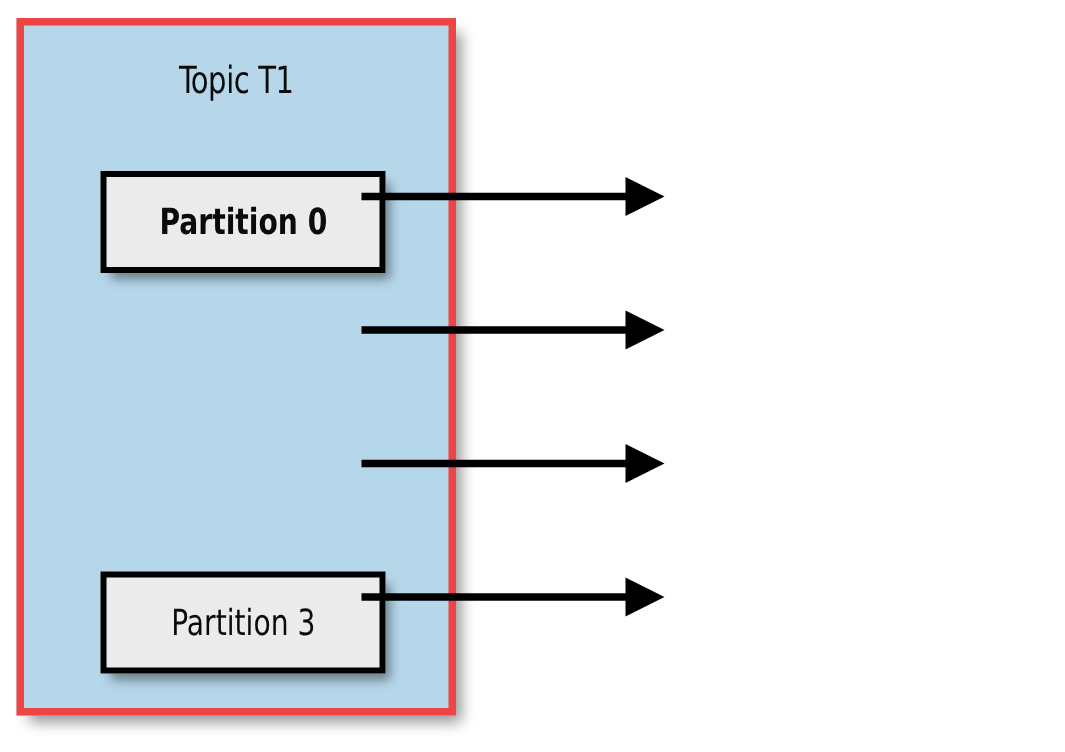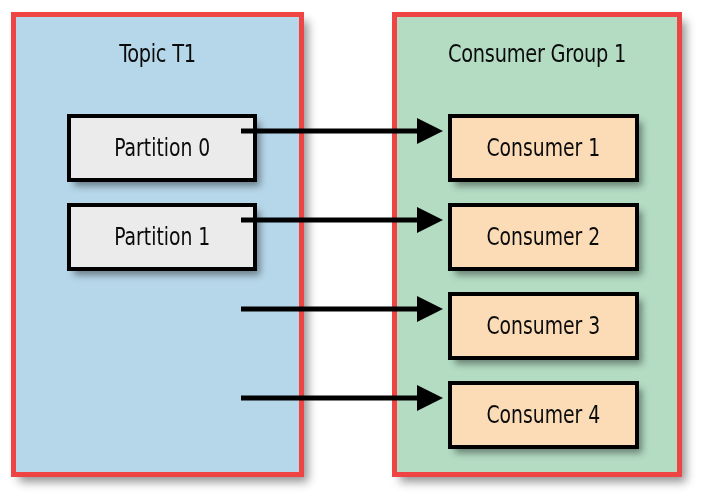--- a/index.html
+++ b/index.html
@@ -101,44 +101,28 @@
   }
 </style>
 </head>
 <body style="background: rgb(255, 255, 255);">
 
 <div id="diagram">
 
   <div class="panel topic" id="panel-topic" style="background: rgb(182, 215, 234);">
     <div class="panel-title">Topic T1</div>
 
-    <div class="node partition" id="node-t0" style="top: 97px; background: rgb(235, 235, 235);">
+    <div class="node partition" id="node-t0" style="top: 97px; background: rgb(235, 235, 235); font-weight: bold;">
       <span class="node-label">Partition 0</span>
     </div>
-    <div class="node partition" id="node-t1" style="top: 186px; background: rgb(235, 235, 235);">
-      <span class="node-label">Partition 1</span>
+    <div class="node partition" id="node-t3" style="top: 364px; background: rgb(235, 235, 235);">
+      <span class="node-label">Partition 3</span>
     </div>
   </div>
 
-  <div class="panel group" id="panel-group" style="background: rgb(179, 220, 195);">
-    <div class="panel-title">Consumer Group 1</div>
-
-    <div class="node consumer" id="node-c0" style="top: 97px; background: rgb(251, 220, 182);">
-      <span class="node-label">Consumer 1</span>
-    </div>
-    <div class="node consumer" id="node-c1" style="top: 186px; background: rgb(251, 220, 182);">
-      <span class="node-label">Consumer 2</span>
-    </div>
-    <div class="node consumer" id="node-c2" style="top: 275px; background: rgb(251, 220, 182);">
-      <span class="node-label">Consumer 3</span>
-    </div>
-    <div class="node consumer" id="node-c3" style="top: 364px; background: rgb(251, 220, 182);">
-      <span class="node-label">Consumer 4</span>
-    </div>
-  </div>
 
   <svg id="arrows" viewBox="0 0 710 501">
     <g id="arrow-group" fill="#000000" stroke="#000000">
         <line x1="241" y1="131" x2="421" y2="131" stroke="#000000" stroke-width="5"></line>
         <polygon points="443,131 417,118 417,144" fill="#000000" stroke="none"></polygon>
         <line x1="241" y1="220" x2="421" y2="220" stroke="#000000" stroke-width="5"></line>
         <polygon points="443,220 417,207 417,233" fill="#000000" stroke="none"></polygon>
         <line x1="241" y1="309" x2="421" y2="309" stroke="#000000" stroke-width="5"></line>
         <polygon points="443,309 417,296 417,322" fill="#000000" stroke="none"></polygon>
         <line x1="241" y1="398" x2="421" y2="398" stroke="#000000" stroke-width="5"></line>

